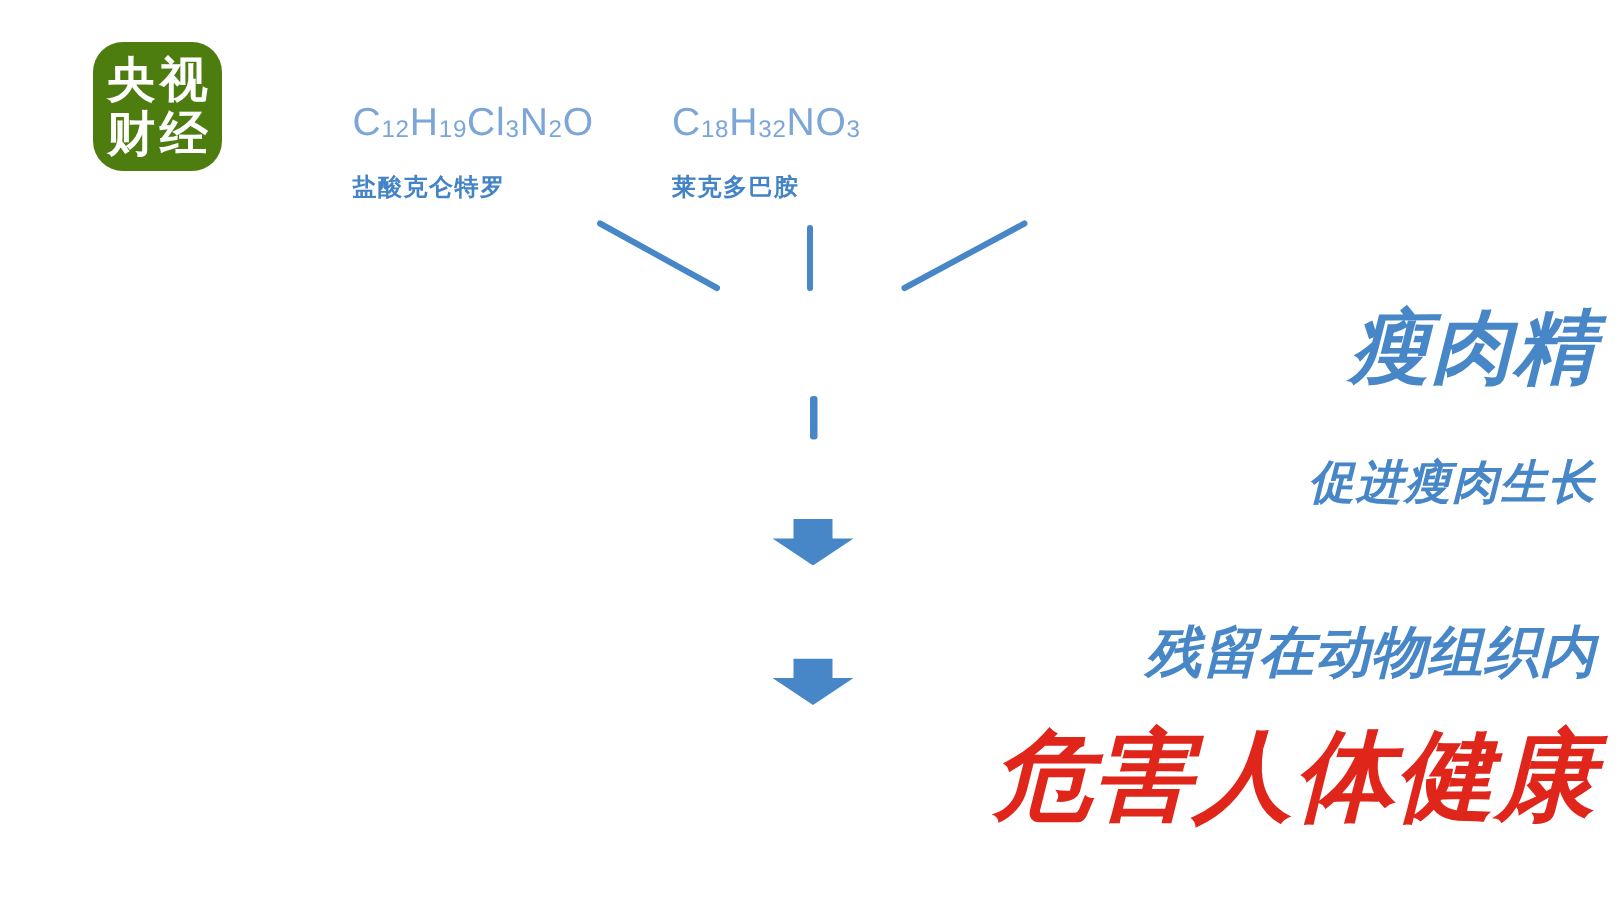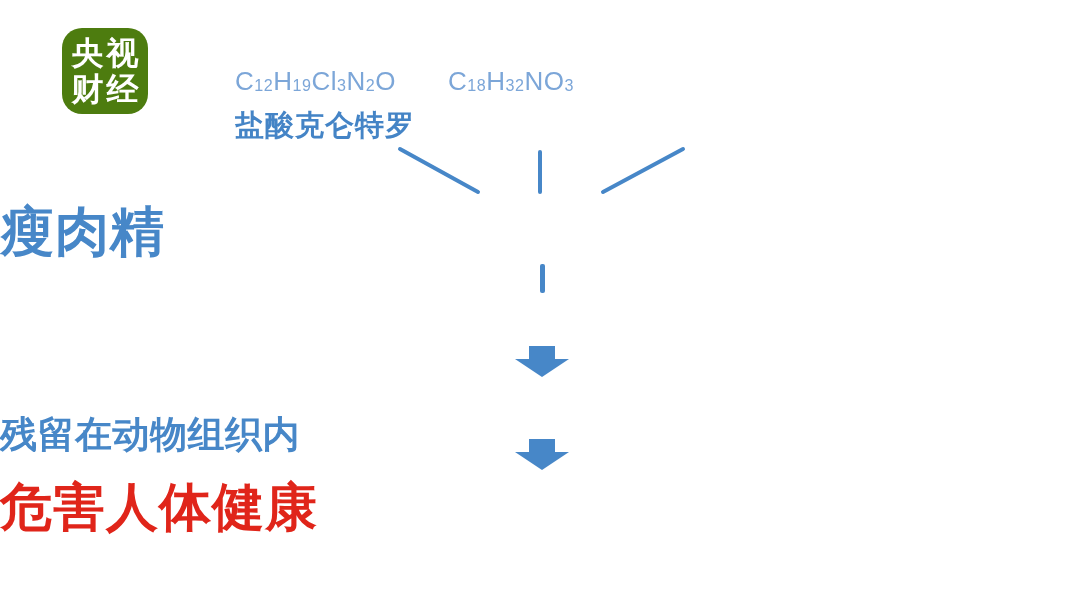--- a/index.html
+++ b/index.html
@@ -52,63 +52,64 @@
     white-space: nowrap;
   }
   .formula sub {
     font-size: 0.62em;
     vertical-align: baseline;
     position: relative;
     bottom: -0.06em;
   }
   .chem-name {
     margin-top: 10px;
-    font-size: 29px;
+    font-size: 16px;
     font-weight: 700;
     color: #4484c6;
     letter-spacing: 1px;
     line-height: 28px;
     white-space: nowrap;
   }
 
   
   .connectors {
     position: absolute;
     left: 0; top: 0;
     width: 1080px; height: 599px;
     pointer-events: none;
   }
 
   
   .flow-text {
     position: absolute;
     left: 0; right: 16px;
-    text-align: left;
+    text-align: right;
     font-weight: 700;
     color: #4787c8;
     white-space: nowrap;
+    font-style: italic;
   }
   .hub {
     top: 196px;
     font-size: 54px;
     font-weight: 800;
     letter-spacing: 1px;
   }
   .dash {
     position: absolute;
     left: 540px; top: 264px;
     width: 5px; height: 29px;
     background: #4787c8;
     border-radius: 2px;
   }
   .step1 { top: 301px; font-size: 31px; letter-spacing: 1px; }
   .step2 { top: 388px; font-size: 37px; letter-spacing: 0.5px; margin-top: 22px; }
   .final {
     top: 473px;
-    font-size: 52px;
+    font-size: 66px;
     font-weight: 800;
     color: #e0251a;
     letter-spacing: 1px;
   }
 
   
   .block-arrow {
     position: absolute;
     left: 515px;
     width: 54px; height: 31px;
@@ -126,35 +127,37 @@
     <div class="logo-line">财经</div>
   </div>
 
   <div class="chem-col c1">
     <div class="formula"><span>C</span><sub>12</sub><span>H</span><sub>19</sub><span>Cl</span><sub>3</sub><span>N</span><sub>2</sub><span>O</span></div>
     <div class="chem-name">盐酸克仑特罗</div>
   </div>
 
   <div class="chem-col c2">
     <div class="formula"><span>C</span><sub>18</sub><span>H</span><sub>32</sub><span>NO</span><sub>3</sub></div>
+    <div class="chem-name">莱克多巴胺</div>
   </div>
 
   <div class="chem-col c3">
   </div>
 
   <svg class="connectors" viewBox="0 0 1080 599" xmlns="http://www.w3.org/2000/svg">
     <line x1="400" y1="149" x2="478" y2="192" stroke-width="4" stroke-linecap="round" stroke="#4787c8"></line>
     <line x1="540" y1="152" x2="540" y2="192" stroke-width="4" stroke-linecap="round" stroke="#4787c8"></line>
     <line x1="683" y1="149" x2="603" y2="192" stroke-width="4" stroke-linecap="round" stroke="#4787c8"></line>
   </svg>
 
   <div class="flow-text hub">瘦肉精</div>
 
   <div class="dash"></div>
 
+  <div class="flow-text step1">促进瘦肉生长</div>
 
   <svg class="block-arrow a1" viewBox="0 0 54 31" xmlns="http://www.w3.org/2000/svg">
     <polygon points="14,0 40,0 40,13 54,13 27,31 0,13 14,13" fill="#4787c8"></polygon>
   </svg>
 
   <div class="flow-text step2">残留在动物组织内</div>
 
   <svg class="block-arrow a2" viewBox="0 0 54 31" xmlns="http://www.w3.org/2000/svg">
     <polygon points="14,0 40,0 40,13 54,13 27,31 0,13 14,13" fill="#4787c8"></polygon>
   </svg>

